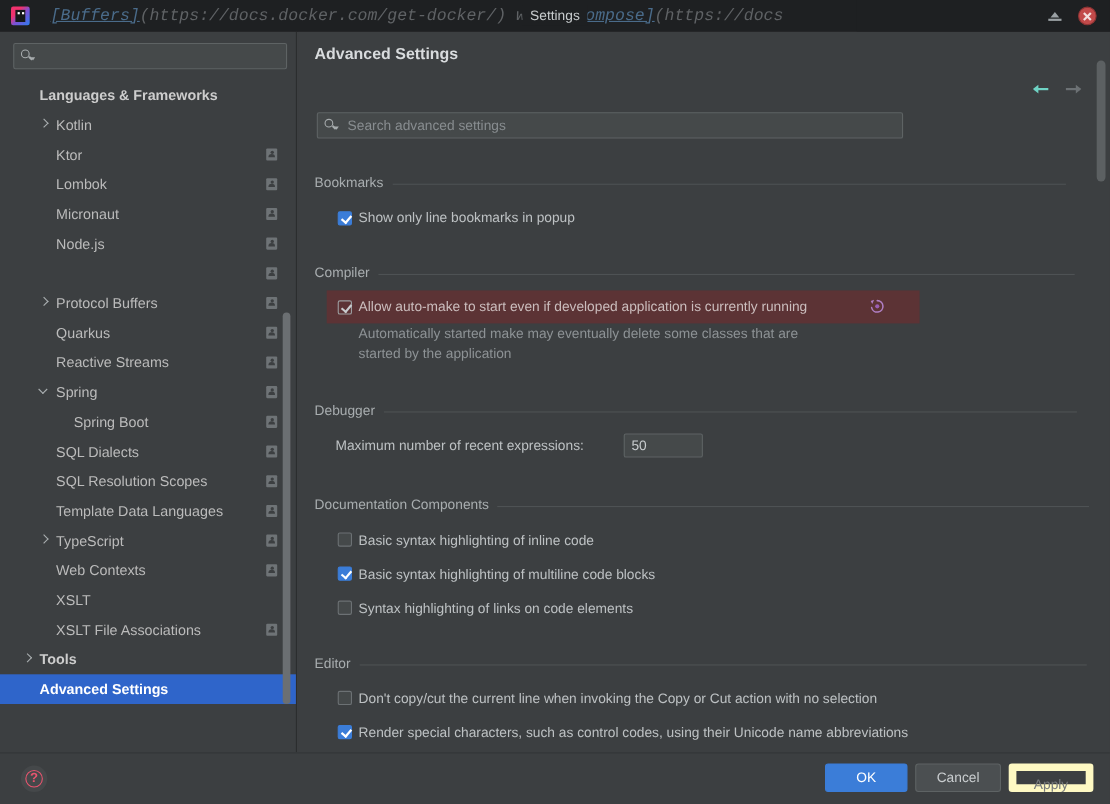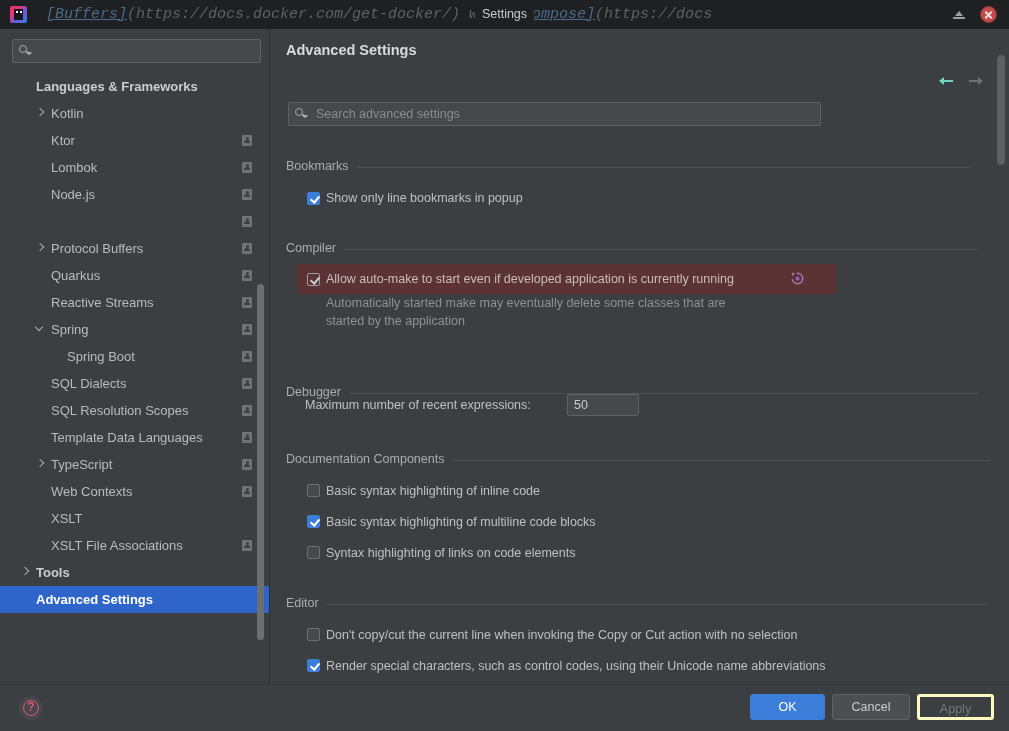--- a/index.html
+++ b/index.html
@@ -268,21 +268,21 @@
   .btn-ok {
     left: 750px; width: 75px; background: #3b7dd8; color: #ffffff;
     border: 1px solid #3b7dd8;
   }
   .btn-cancel {
     left: 832px; width: 78px; background: #4b4f51; color: #c9cdcf;
     border: 1px solid #5e6364;
   }
   .btn-apply {
     left: 917px; width: 77px; background: #3c3f41; color: #75797b;
-    border: 3px solid #fef9c3; cursor: default;
+    border: 7px solid #fef9c3; cursor: default;
   }
 </style>
 </head>
 <body>
 
 <div class="titlebar">
   <div class="tb-logo"></div>
   <div class="tb-bg-text"><span class="lnk">[Buffers]</span><span>(https://docs.docker.com/get-docker/) with </span><span class="lnk">[Compose]</span><span>(https://docs</span></div>
   <div class="tb-right">
     <div class="tb-btn tb-min">
@@ -312,20 +312,24 @@
         </div>
         <div class="tree-item">
           <span class="tree-label" style="left: 51px;">Ktor</span>
           <span class="badge"></span>
         </div>
         <div class="tree-item">
           <span class="tree-label" style="left: 51px;">Lombok</span>
           <span class="badge"></span>
         </div>
         <div class="tree-item">
+          <span class="tree-label" style="left: 51px;">Micronaut</span>
+          <span class="badge"></span>
+        </div>
+        <div class="tree-item">
           <span class="tree-label" style="left: 51px;">Node.js</span>
           <span class="badge"></span>
         </div>
         <div class="tree-item">
           <span class="badge"></span>
         </div>
         <div class="tree-item">
           <span class="arrow" style="left: 36px;"></span>
           <span class="tree-label" style="left: 51px;">Protocol Buffers</span>
           <span class="badge"></span>
@@ -423,21 +427,21 @@
     <div class="revert-icon" style="left:519px;top:242px;">
       <svg width="15" height="15" viewBox="0 0 15 15">
         <path d="M7.5 2.3 A5.2 5.2 0 1 1 2.4 8.6" fill="none" stroke="#b07fc4" stroke-width="1.4" stroke-linecap="round"></path>
         <path d="M4.6 1.6 L1.6 2.6 L3.0 5.3 Z" fill="#b07fc4"></path>
         <circle cx="7.5" cy="7.5" r="1.9" fill="#9b5fb5"></circle>
       </svg>
     </div>
     <div class="opt-desc" style="left:55px;top:267px;">Automatically started make may eventually delete some classes that are</div>
     <div class="opt-desc" style="left:55px;top:285px;">started by the application</div>
 
-    <div class="sec" style="top:356px;">
+    <div class="sec" style="top:337px;">
       <span>Debugger</span>
       <span class="rule" style="width:630px;"></span>
     </div>
     <div class="opt-label" style="left:34px;top:369px;">Maximum number of recent expressions:</div>
     <div class="numfield" style="left:296px;top:365px;width:72px;height:22px;">
       <span>50</span>
     </div>
 
     <div class="sec" style="top:423px;">
       <span>Documentation Components</span>

